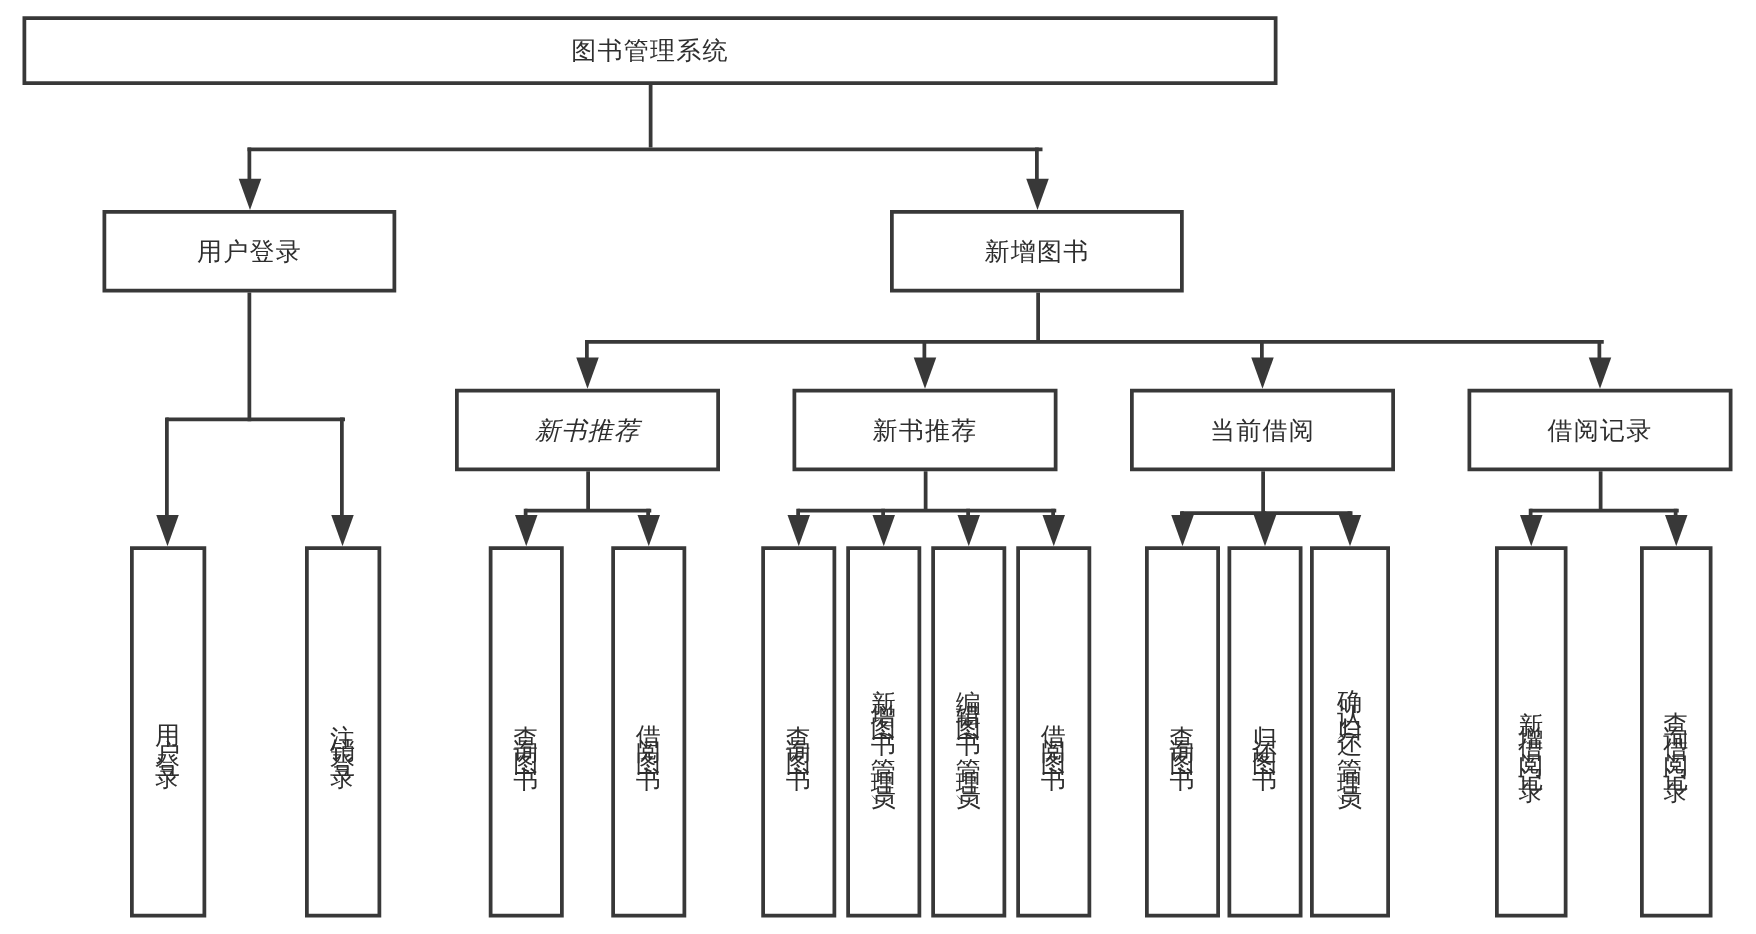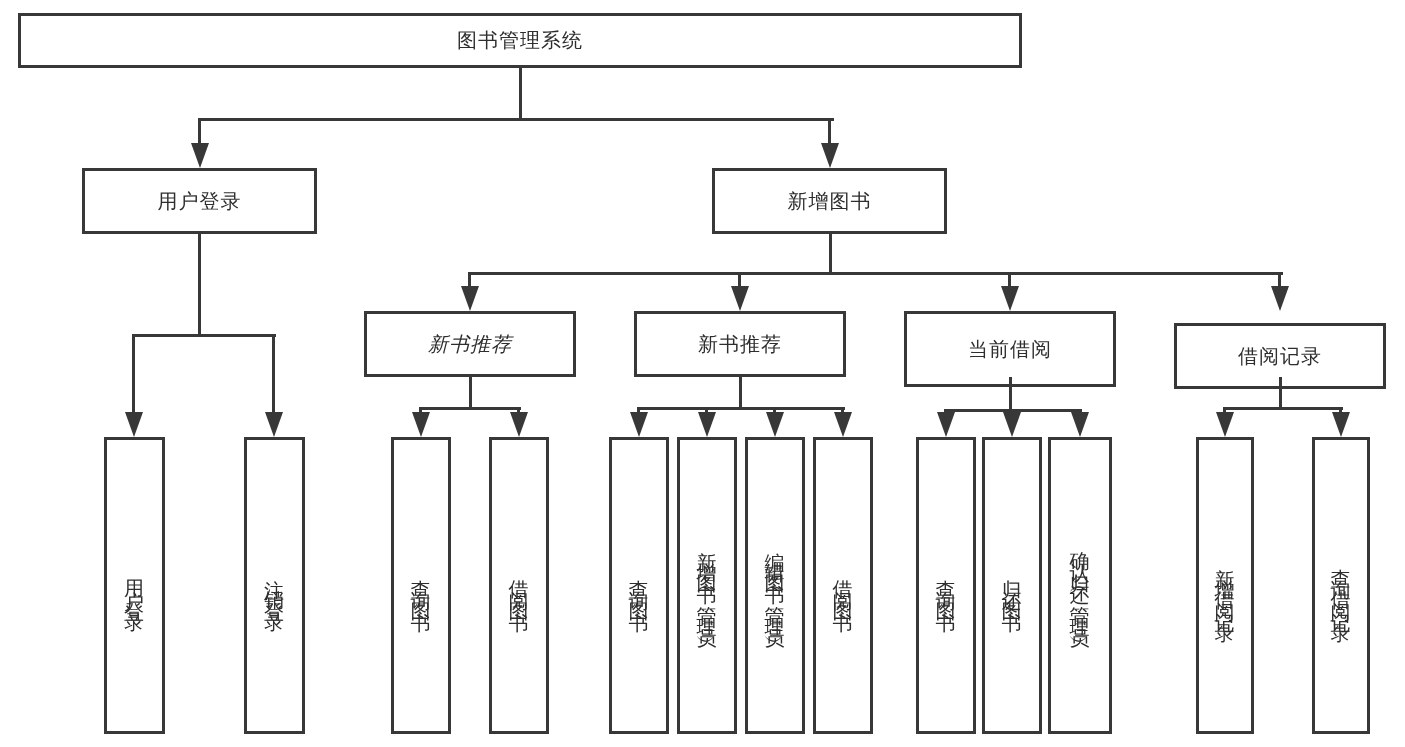--- a/index.html
+++ b/index.html
@@ -76,24 +76,24 @@
   <div class="box hbox" style="left:712px; top:168px; width:235px; height:66px;">
     <span>新增图书</span>
   </div>
 
   <div class="box hbox" style="left:364px; top:311px; width:212px; height:66px;font-style:italic;">
     <span>新书推荐</span>
   </div>
   <div class="box hbox" style="left:634px; top:311px; width:212px; height:66px;">
     <span>新书推荐</span>
   </div>
-  <div class="box hbox" style="left:904px; top:311px; width:212px; height:76px;">
+  <div class="box hbox" style="left:904px; top:311px; width:212px; height:66px;">
     <span>当前借阅</span>
   </div>
-  <div class="box hbox" style="left:1174px; top:311px; width:212px; height:66px;margin-top:12px;">
+  <div class="box hbox" style="left:1174px; top:311px; width:212px; height:66px;">
     <span>借阅记录</span>
   </div>
 
   <div class="box vbox" style="left:104px; top:437px; width:61px; height:297px;">
     <span>用户登录</span>
   </div>
   <div class="box vbox" style="left:244px; top:437px; width:61px; height:297px;">
     <span>注销登录</span>
   </div>
 

